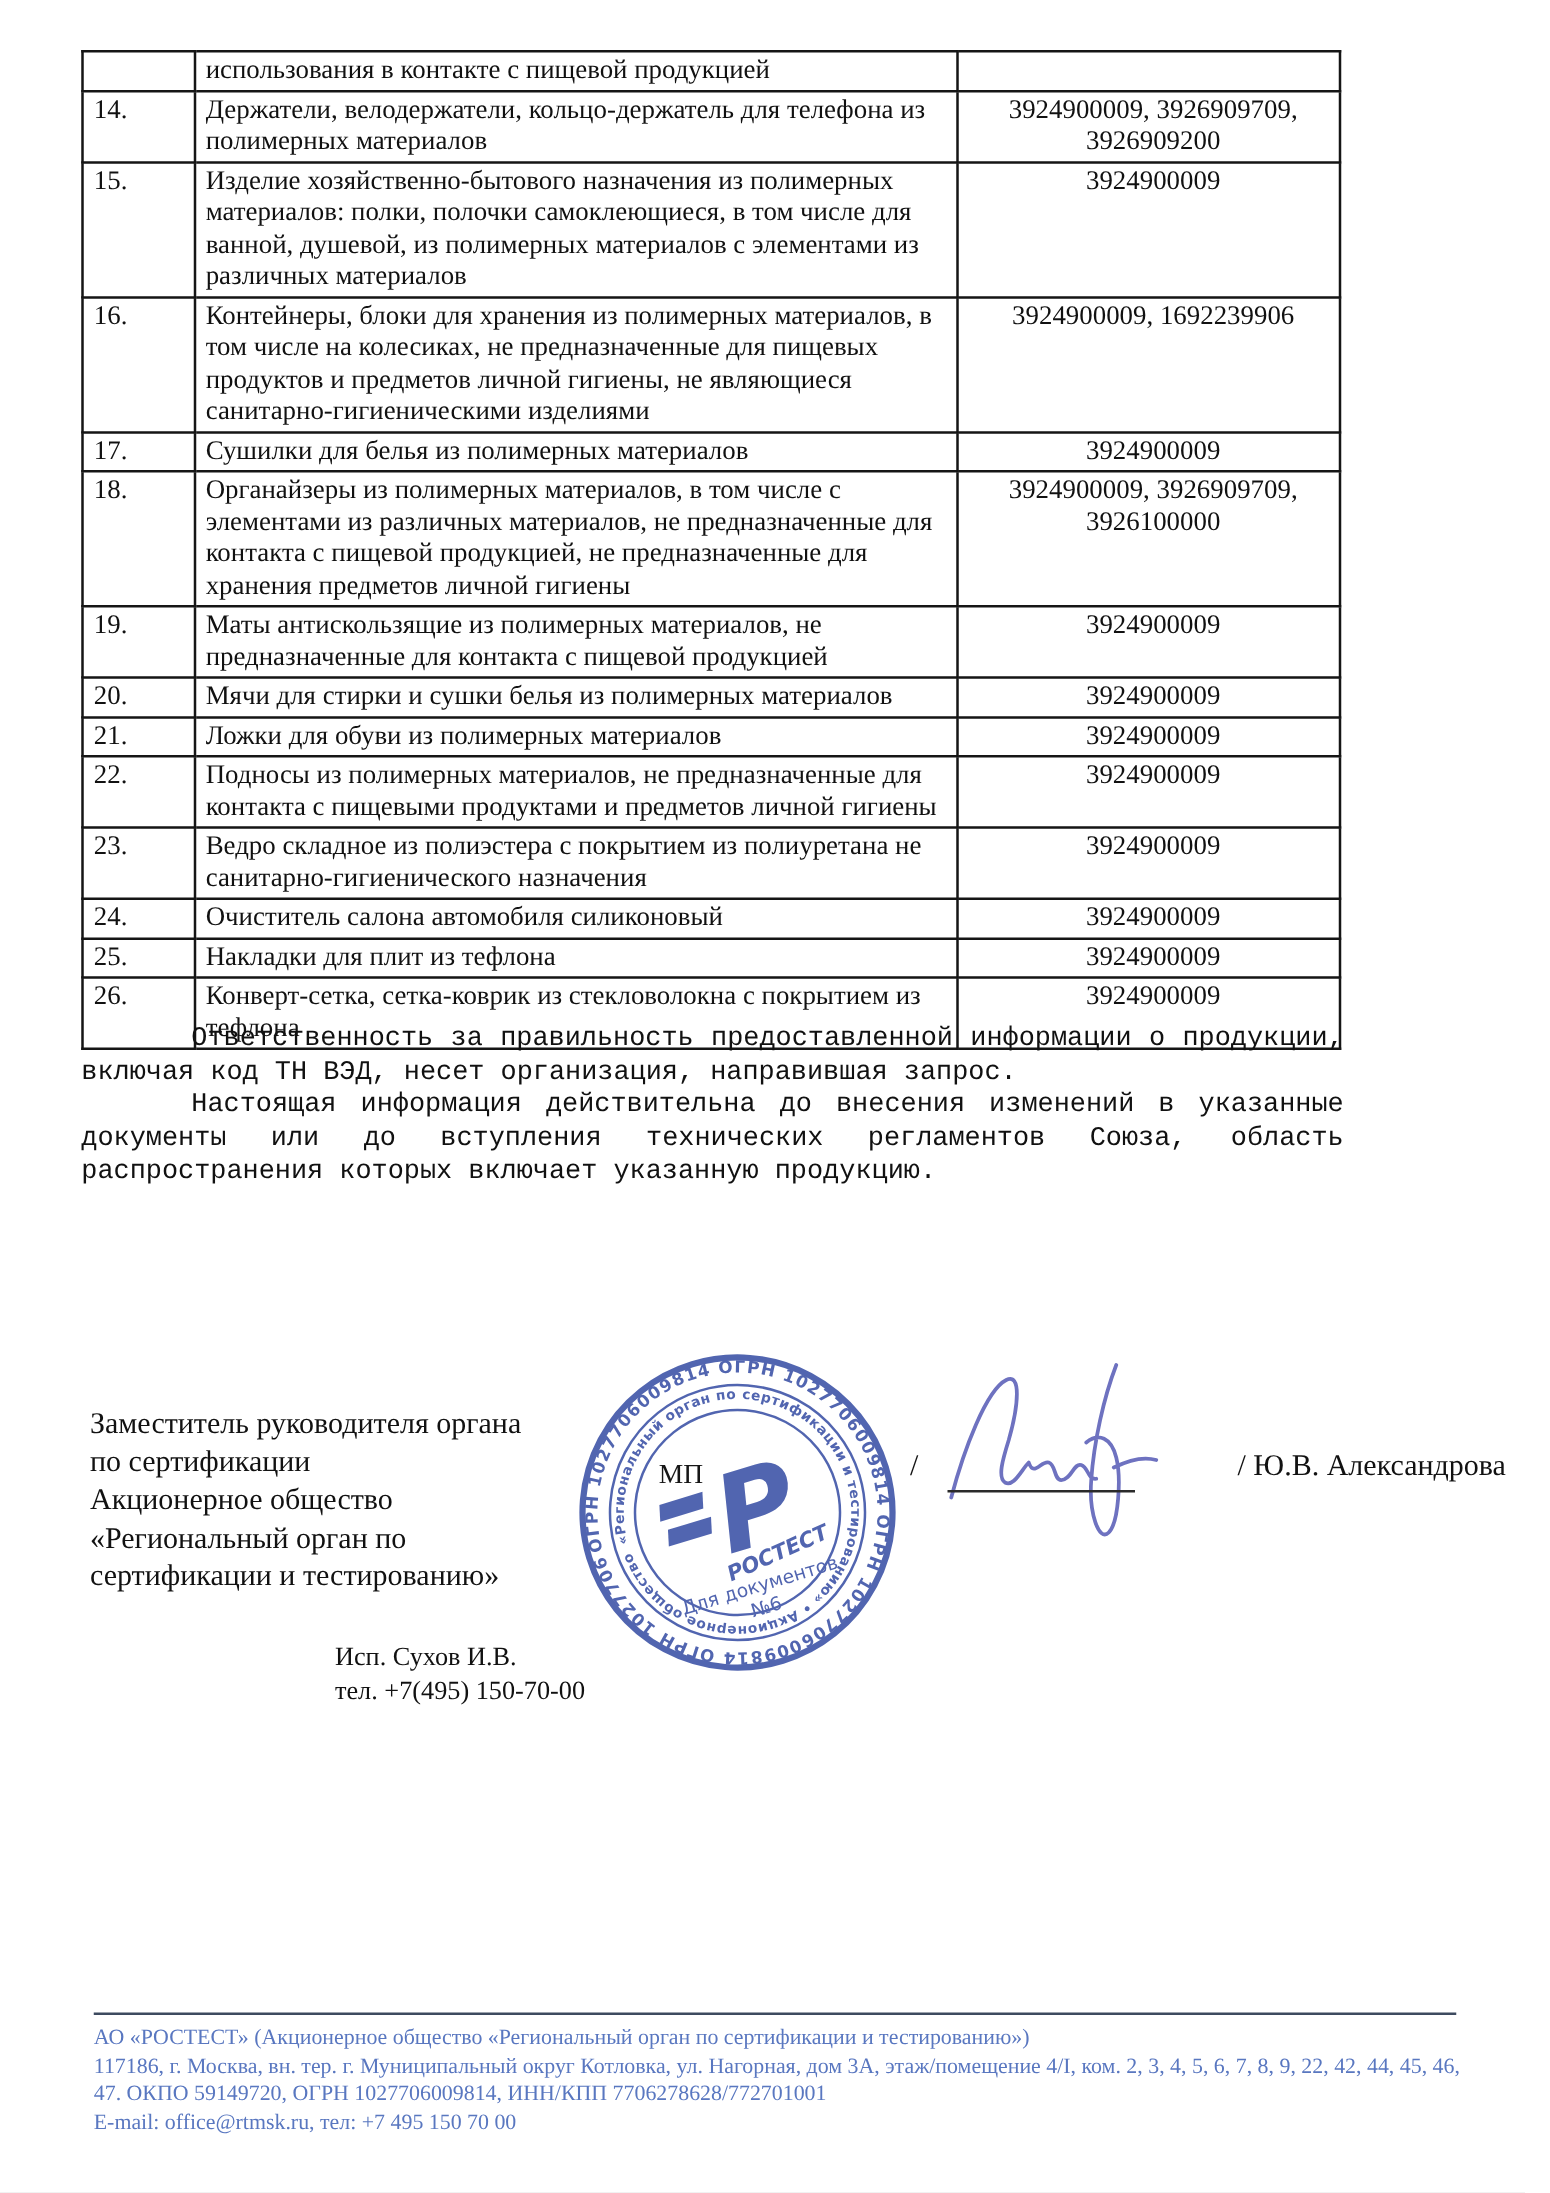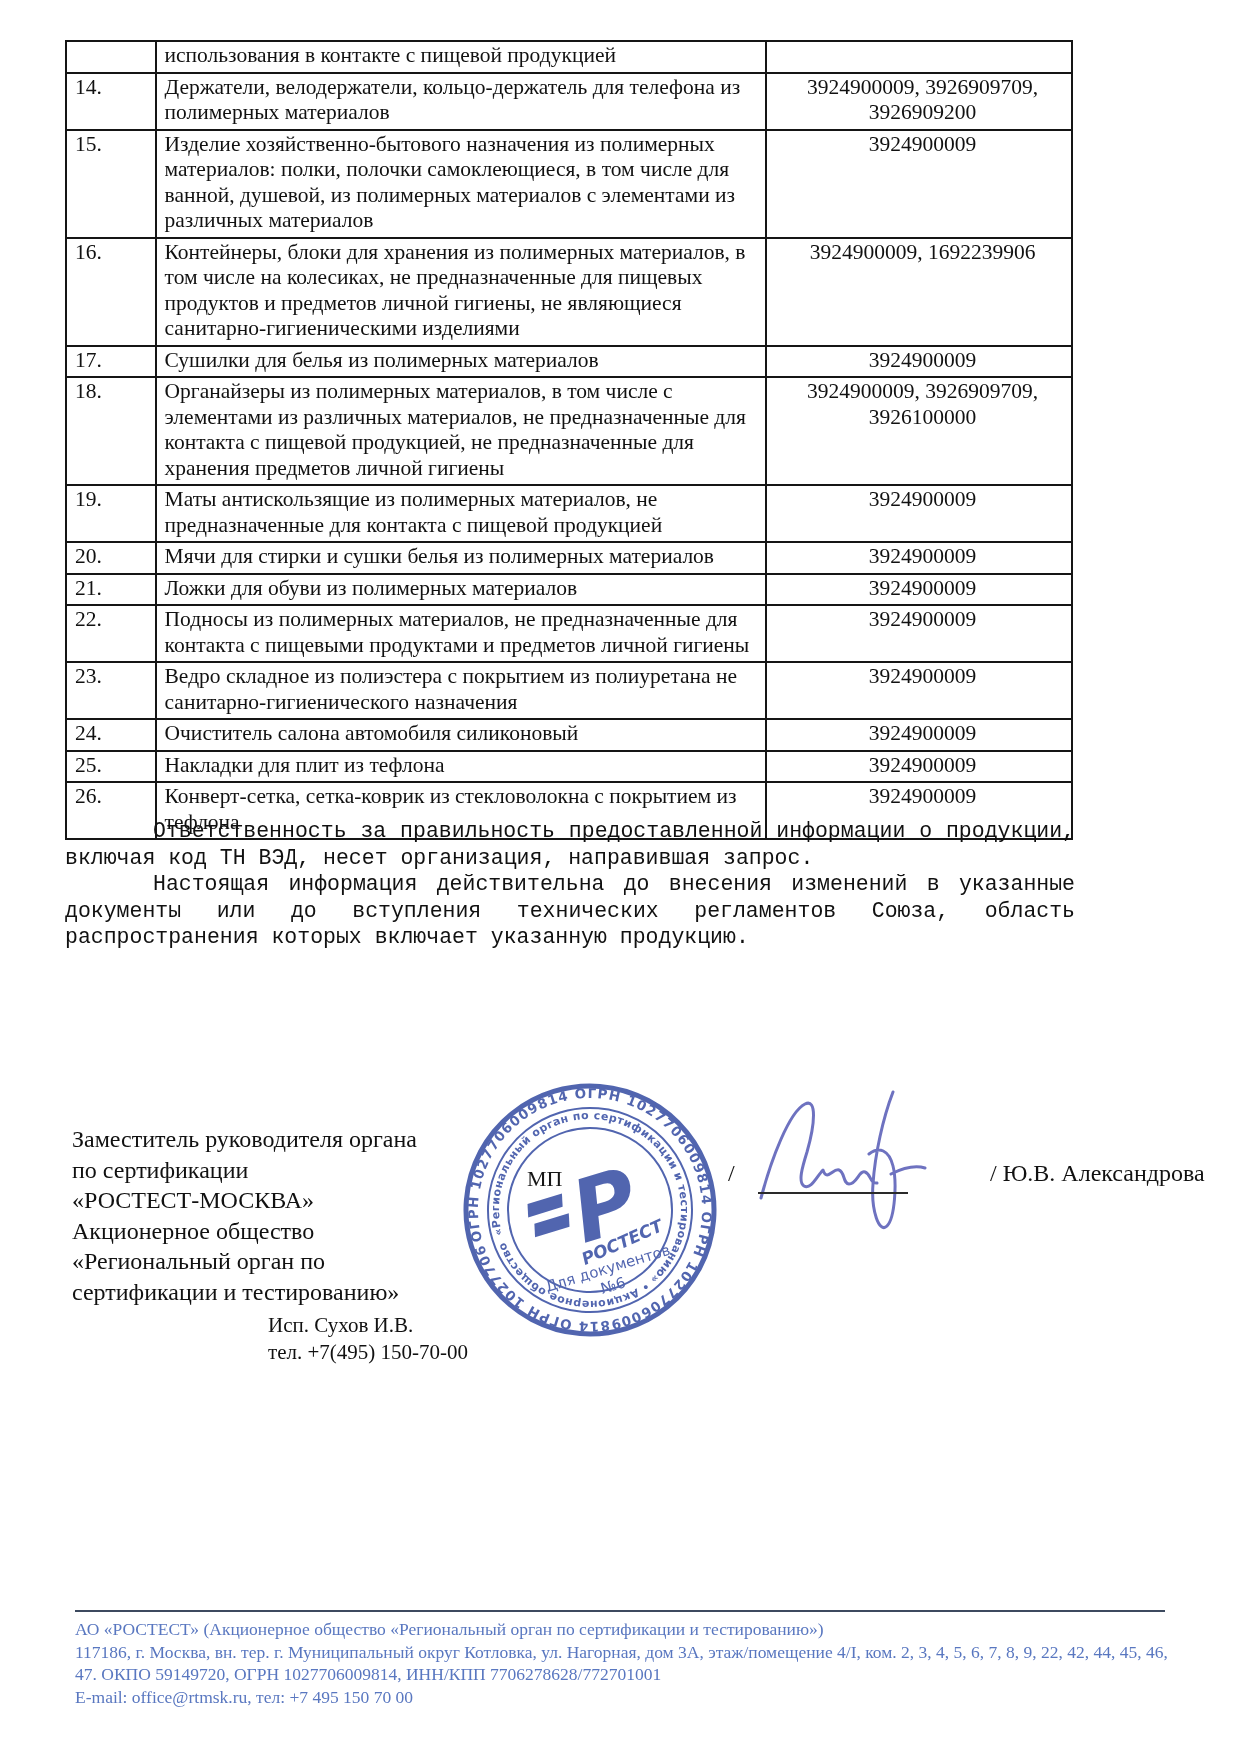--- a/index.html
+++ b/index.html
@@ -139,21 +139,20 @@
   </table>
 
   <div class="paras">
     <p>Ответственность за правильность предоставленной информации о продукции, включая код ТН ВЭД, несет организация, направившая запрос.</p>
     <p>Настоящая информация действительна до внесения изменений в указанные документы или до вступления технических регламентов Союза, область распространения которых включает указанную продукцию.</p>
   </div>
 
   <div class="sig-left">
     <div>Заместитель руководителя органа</div>
     <div>по сертификации</div>
-    <div>«РОСТЕСТ-МОСКВА»</div>
     <div>Акционерное общество</div>
     <div>«Региональный  орган  по</div>
     <div>сертификации и тестированию»</div>
   </div>
 
   <svg class="stamp-svg" viewBox="-140 -140 280 280" xmlns="http://www.w3.org/2000/svg">
     <g transform="rotate(-17)" fill="none" stroke="#3a50a5" opacity="0.88">
       <circle r="124" stroke-width="5"></circle>
       <circle r="102" stroke-width="2"></circle>
       <circle r="82" stroke-width="2"></circle>

